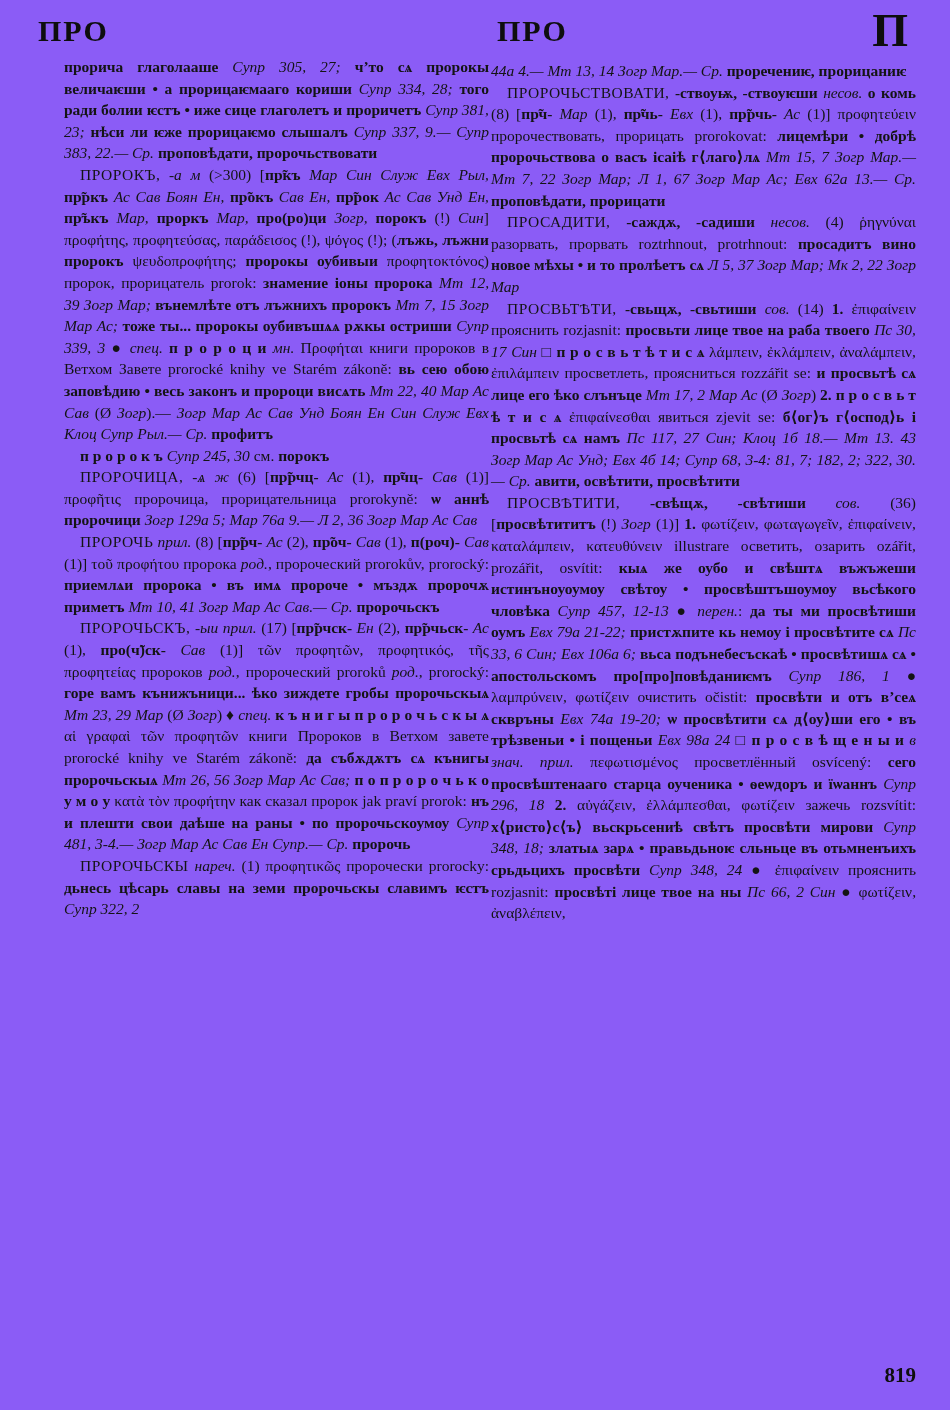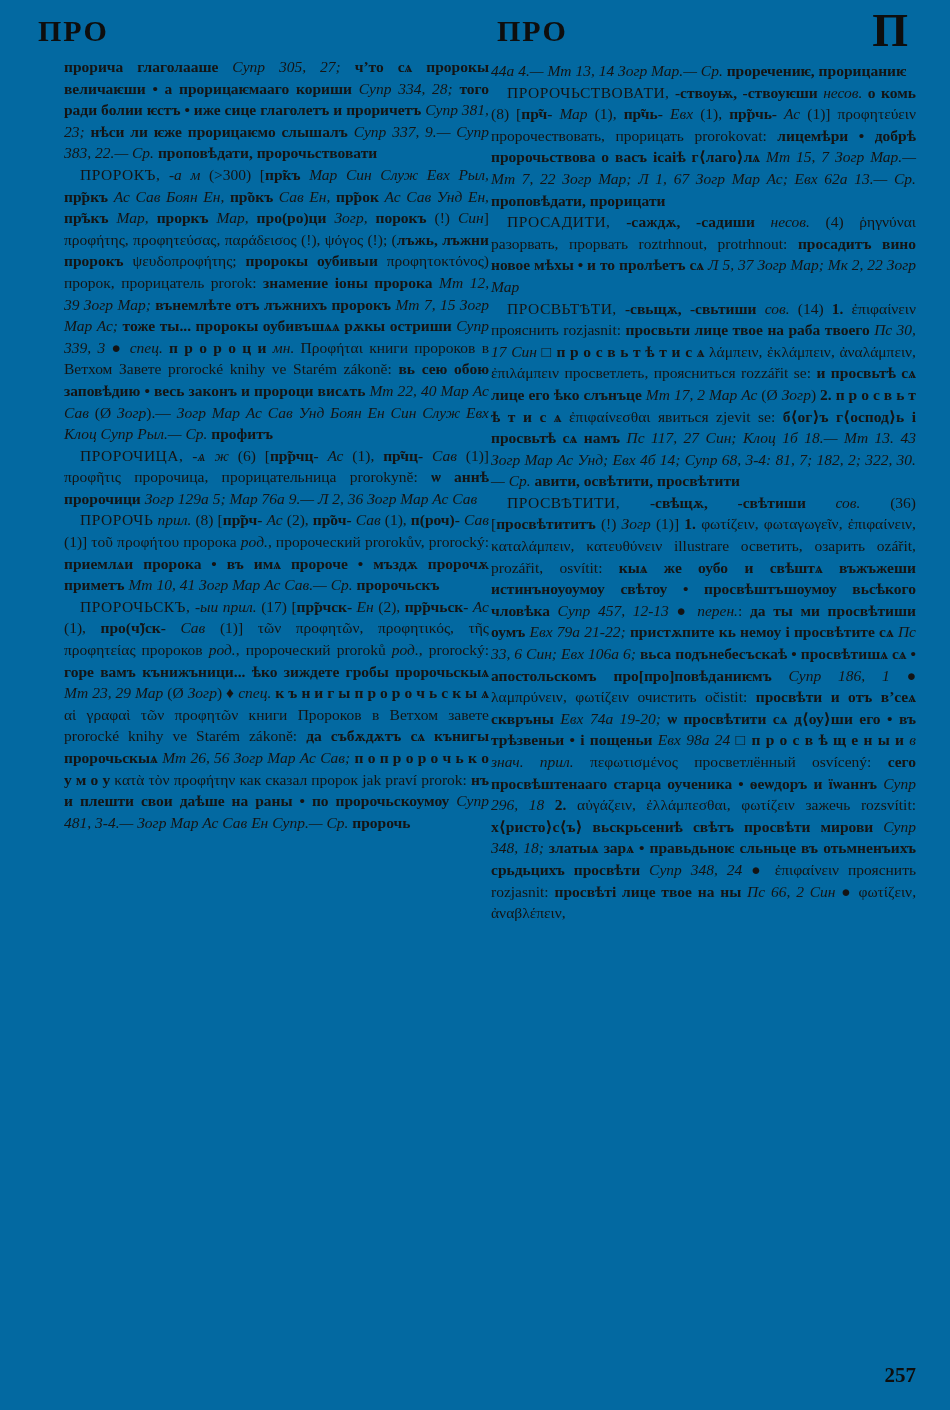--- a/index.html
+++ b/index.html
@@ -4,21 +4,21 @@
 <style>
   html, body { margin: 0; padding: 0; }
   body {
     width: 950px; height: 1410px;
     background: #e9e9e6;
     font-family: "Liberation Serif", "DejaVu Serif", serif;
   }
   .page {
     position: relative;
     width: 950px; height: 1410px;
-    background: #0369a1;
+    background: #8b5cf6;
     color: #121212;
     overflow: hidden;
   }
   .guide {
     position: absolute;
     font-weight: 700;
     font-size: 30px;
     letter-spacing: 2px;
     color: #0e0e0e;
   }
@@ -59,26 +59,28 @@
 <body>
 
 <div class="page">
   <div class="guide" id="guide-left">ПРО</div>
   <div class="guide" id="guide-center">ПРО</div>
   <div id="section-letter">П</div>
 
   <div class="column" id="col-left">
       <p class="entry cont"><span class="seg-o">прорича глаголааше </span><span class="seg-i">Супр 305, 27; </span><span class="seg-o">ч’то сѧ пророкы величаѥши • а прорицаѥмааго кориши </span><span class="seg-i">Супр 334, 28; </span><span class="seg-o">того ради болии ѥстъ • иже сице глаголетъ и проричетъ </span><span class="seg-i">Супр 381, 23; </span><span class="seg-o">нѣси ли ѥже прорицаѥмо слышалъ </span><span class="seg-i">Супр 337, 9.— Супр 383, 22.— Ср. </span><span class="seg-o">проповѣдати, пророчьствовати</span></p>
       <p class="entry"><span class="hw">ПРОРОКЪ,</span><span class="seg-i"> -а м </span><span class="seg-p">(&gt;300) [</span><span class="seg-o">пр̃къ </span><span class="seg-i">Мар Син Служ Евх Рыл, </span><span class="seg-o">пр̃ркъ </span><span class="seg-i">Ас Сав Боян Ен, </span><span class="seg-o">пр̃окъ </span><span class="seg-i">Сав Ен, </span><span class="seg-o">пр̃рок </span><span class="seg-i">Ас Сав Унд Ен, </span><span class="seg-o">пр̃ъкъ </span><span class="seg-i">Мар, </span><span class="seg-o">проркъ </span><span class="seg-i">Мар, </span><span class="seg-o">про(ро)ци </span><span class="seg-i">Зогр, </span><span class="seg-o">порокъ </span><span class="seg-p">(!) </span><span class="seg-i">Син</span><span class="seg-p">] προφήτης, προφητεύσας, παράδεισος (!), ψόγος (!); (</span><span class="seg-o">лъжь, лъжни пророкъ </span><span class="seg-p">ψευδοπροφήτης; </span><span class="seg-o">пророкы оубивыи </span><span class="seg-p">προφητοκτόνος) пророк, прорицатель prorok: </span><span class="seg-o">знамение іоны пророка </span><span class="seg-i">Мт 12, 39 Зогр Мар; </span><span class="seg-o">вънемлѣте отъ лъжнихъ пророкъ </span><span class="seg-i">Мт 7, 15 Зогр Мар Ас; </span><span class="seg-o">тоже ты... пророкы оубивъшѧѧ рѫкы остриши </span><span class="seg-i">Супр 339, 3 </span><span class="seg-p">● </span><span class="seg-i">спец. </span><span class="seg-o">п р о р о ц и </span><span class="seg-i">мн. </span><span class="seg-p">Προφήται книги пророков в Ветхом Завете prorocké knihy ve Starém zákoně: </span><span class="seg-o">вь сею обою заповѣдию • весь законъ и пророци висѧть </span><span class="seg-i">Мт 22, 40 Мар Ас Сав </span><span class="seg-p">(Ø </span><span class="seg-i">Зогр</span><span class="seg-p">).— </span><span class="seg-i">Зогр Мар Ас Сав Унд Боян Ен Син Служ Евх Клоц Супр Рыл.— Ср. </span><span class="seg-o">профитъ</span></p>
+      <p class="entry"><span class="seg-o">п р о р о к ъ  </span><span class="seg-i">Супр 245, 30 </span><span class="seg-p">см. </span><span class="seg-o">порокъ</span></p>
       <p class="entry"><span class="hw">ПРОРОЧИЦА,</span><span class="seg-i"> -ѧ ж </span><span class="seg-p">(6) [</span><span class="seg-o">пр̃рчц- </span><span class="seg-i">Ас </span><span class="seg-p">(1), </span><span class="seg-o">пр̃чц- </span><span class="seg-i">Сав </span><span class="seg-p">(1)] προφῆτις пророчица, прорицательница prorokyně: </span><span class="seg-o">ѡ аннѣ пророчици </span><span class="seg-i">Зогр 129а 5; Мар 76а 9.— Л 2, 36 Зогр Мар Ас Сав</span></p>
       <p class="entry"><span class="hw">ПРОРОЧЬ</span><span class="seg-i"> прил. </span><span class="seg-p">(8) [</span><span class="seg-o">пр̃рч- </span><span class="seg-i">Ас </span><span class="seg-p">(2), </span><span class="seg-o">пр̃оч- </span><span class="seg-i">Сав </span><span class="seg-p">(1), </span><span class="seg-o">п(роч)- </span><span class="seg-i">Сав </span><span class="seg-p">(1)] τοῦ προφήτου пророка </span><span class="seg-i">род.</span><span class="seg-p">, пророческий prorokův, prorocký: </span><span class="seg-o">приемлѧи пророка • въ имѧ пророче • мъздѫ пророчѫ приметъ </span><span class="seg-i">Мт 10, 41 Зогр Мар Ас Сав.— Ср. </span><span class="seg-o">пророчьскъ</span></p>
       <p class="entry"><span class="hw">ПРОРОЧЬСКЪ,</span><span class="seg-i"> -ыи прил. </span><span class="seg-p">(17) [</span><span class="seg-o">пр̃рчск- </span><span class="seg-i">Ен </span><span class="seg-p">(2), </span><span class="seg-o">пр̃рчьск- </span><span class="seg-i">Ас </span><span class="seg-p">(1), </span><span class="seg-o">про(ч̃)ск- </span><span class="seg-i">Сав </span><span class="seg-p">(1)] τῶν προφητῶν, προφητικός, τῆς προφητείας пророков </span><span class="seg-i">род.</span><span class="seg-p">, пророческий proroků </span><span class="seg-i">род.</span><span class="seg-p">, prorocký: </span><span class="seg-o">горе вамъ кънижъници... ѣко зиждете гробы пророчьскыѧ </span><span class="seg-i">Мт 23, 29 Мар </span><span class="seg-p">(Ø </span><span class="seg-i">Зогр</span><span class="seg-p">) ♦ </span><span class="seg-i">спец. </span><span class="seg-o">к ъ н и г ы  п р о р о ч ь с к ы ѧ </span><span class="seg-p">αἱ γραφαὶ τῶν προφητῶν книги Пророков в Ветхом завете prorocké knihy ve Starém zákoně: </span><span class="seg-o">да събѫдѫтъ сѧ кънигы пророчьскыѧ </span><span class="seg-i">Мт 26, 56 Зогр Мар Ас Сав; </span><span class="seg-o">п о  п р о р о ч ь к о у м о у </span><span class="seg-p">κατὰ τὸν προφήτην как сказал пророк jak praví prorok: </span><span class="seg-o">нъ и плешти свои даѣше на раны • по пророчьскоумоу </span><span class="seg-i">Супр 481, 3-4.— Зогр Мар Ас Сав Ен Супр.— Ср. </span><span class="seg-o">пророчь</span></p>
+      <p class="entry"><span class="hw">ПРОРОЧЬСКЫ</span><span class="seg-i"> нареч. </span><span class="seg-p">(1) προφητικῶς пророчески prorocky: </span><span class="seg-o">дьнесь цѣсарь славы на земи пророчьскы славимъ ѥстъ </span><span class="seg-i">Супр 322, 2</span></p>
     </div>
   <div class="column" id="col-right">
       <p class="entry cont"><span class="seg-i">44а 4.— Мт 13, 14 Зогр Мар.— Ср. </span><span class="seg-o">проречениѥ, прорицаниѥ</span></p>
       <p class="entry"><span class="hw">ПРОРОЧЬСТВОВАТИ,</span><span class="seg-o"> -ствоуѭ, -ствоуѥши </span><span class="seg-i">несов. </span><span class="seg-o">о комь </span><span class="seg-p">(8) [</span><span class="seg-o">пр̃ч- </span><span class="seg-i">Мар </span><span class="seg-p">(1), </span><span class="seg-o">пр̃чь- </span><span class="seg-i">Евх </span><span class="seg-p">(1), </span><span class="seg-o">пр̃рчь- </span><span class="seg-i">Ас </span><span class="seg-p">(1)] προφητεύειν пророчествовать, прорицать prorokovat: </span><span class="seg-o">лицемѣри • добрѣ пророчьствова о васъ ісаіѣ г⟨лаго⟩лѧ </span><span class="seg-i">Мт 15, 7 Зогр Мар.— Мт 7, 22 Зогр Мар; Л 1, 67 Зогр Мар Ас; Евх 62а 13.— Ср. </span><span class="seg-o">проповѣдати, прорицати</span></p>
       <p class="entry"><span class="hw">ПРОСАДИТИ,</span><span class="seg-o"> -саждѫ, -садиши </span><span class="seg-i">несов. </span><span class="seg-p">(4) ῥηγνύναι разорвать, прорвать roztrhnout, protrhnout: </span><span class="seg-o">просадитъ вино новое мѣхы • и то пролѣетъ сѧ </span><span class="seg-i">Л 5, 37 Зогр Мар; Мк 2, 22 Зогр Мар</span></p>
       <p class="entry"><span class="hw">ПРОСВЬТѢТИ,</span><span class="seg-o"> -свьщѫ, -свьтиши </span><span class="seg-i">сов. </span><span class="seg-p">(14) </span><span class="seg-o">1. </span><span class="seg-p">ἐπιφαίνειν прояснить rozjasnit: </span><span class="seg-o">просвьти лице твое на раба твоего </span><span class="seg-i">Пс 30, 17 Син </span><span class="seg-p">□ </span><span class="seg-o">п р о с в ь т ѣ т и  с ѧ </span><span class="seg-p">λάμπειν, ἐκλάμπειν, ἀναλάμπειν, ἐπιλάμπειν просветлеть, проясниться rozzářit se: </span><span class="seg-o">и просвьтѣ сѧ лице его ѣко слънъце </span><span class="seg-i">Мт 17, 2 Мар Ас </span><span class="seg-p">(Ø </span><span class="seg-i">Зогр</span><span class="seg-p">) </span><span class="seg-o">2. п р о с в ь т ѣ т и  с ѧ </span><span class="seg-p">ἐπιφαίνεσθαι явиться zjevit se: </span><span class="seg-o">б⟨ог⟩ъ г⟨оспод⟩ь і просвьтѣ сѧ намъ </span><span class="seg-i">Пс 117, 27 Син; Клоц 1б 18.— Мт 13. 43 Зогр Мар Ас Унд; Евх 4б 14; Супр 68, 3-4: 81, 7; 182, 2; 322, 30.— Ср. </span><span class="seg-o">авити, освѣтити, просвѣтити</span></p>
       <p class="entry"><span class="hw">ПРОСВѢТИТИ,</span><span class="seg-o"> -свѣщѫ, -свѣтиши </span><span class="seg-i">сов. </span><span class="seg-p">(36) [</span><span class="seg-o">просвѣтититъ </span><span class="seg-p">(!) </span><span class="seg-i">Зогр </span><span class="seg-p">(1)] </span><span class="seg-o">1. </span><span class="seg-p">φωτίζειν, φωταγωγεῖν, ἐπιφαίνειν, καταλάμπειν, κατευθύνειν illustrare осветить, озарить ozářit, prozářit, osvítit: </span><span class="seg-o">кыѧ же оубо и свѣштѧ въжъжеши истинъноуоумоу свѣтоу • просвѣштъшоумоу вьсѣкого чловѣка </span><span class="seg-i">Супр 457, 12-13 </span><span class="seg-p">● </span><span class="seg-i">перен.</span><span class="seg-p">: </span><span class="seg-o">да ты ми просвѣтиши оумъ </span><span class="seg-i">Евх 79а 21-22; </span><span class="seg-o">пристѫпите кь немоу і просвѣтите сѧ </span><span class="seg-i">Пс 33, 6 Син; Евх 106а 6; </span><span class="seg-o">вьса подънебесъскаѣ • просвѣтишѧ сѧ • апостольскомъ про[про]повѣданиѥмъ </span><span class="seg-i">Супр 186, 1 </span><span class="seg-p">● λαμπρύνειν, φωτίζειν очистить očistit: </span><span class="seg-o">просвѣти и отъ в’сеѧ сквръны </span><span class="seg-i">Евх 74а 19-20; </span><span class="seg-o">ѡ просвѣтити сѧ д⟨оу⟩ши его • въ трѣзвеньи • і пощеньи </span><span class="seg-i">Евх 98а 24 </span><span class="seg-p">□ </span><span class="seg-o">п р о с в ѣ щ е н ы и </span><span class="seg-i">в знач. прил. </span><span class="seg-p">πεφωτισμένος просветлённый osvícený: </span><span class="seg-o">сего просвѣштенааго старца оученика • ѳеѡдоръ и їѡаннъ </span><span class="seg-i">Супр 296, 18 </span><span class="seg-o">2. </span><span class="seg-p">αὐγάζειν, ἐλλάμπεσθαι, φωτίζειν зажечь rozsvítit: </span><span class="seg-o">х⟨ристо⟩с⟨ъ⟩ вьскрьсениѣ свѣтъ просвѣти мирови </span><span class="seg-i">Супр 348, 18; </span><span class="seg-o">златыѧ зарѧ • правьдьноѥ сльньце въ отьмненъихъ срьдьцихъ просвѣти </span><span class="seg-i">Супр 348, 24 </span><span class="seg-p">● ἐπιφαίνειν прояснить rozjasnit: </span><span class="seg-o">просвѣті лице твое на ны </span><span class="seg-i">Пс 66, 2 Син </span><span class="seg-p">● φωτίζειν, ἀναβλέπειν,</span></p>
     </div>
 
-  <div id="page-number">257</div>
+  <div id="page-number">819</div>
 </div>
 
 </body></html>

